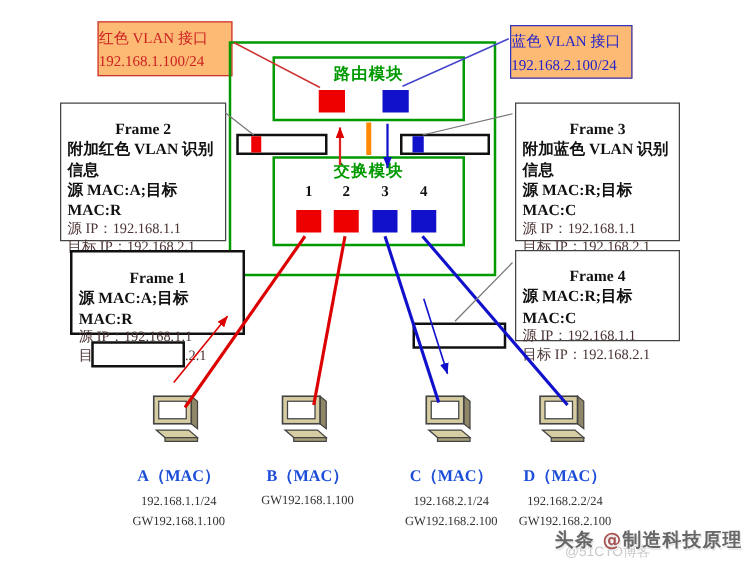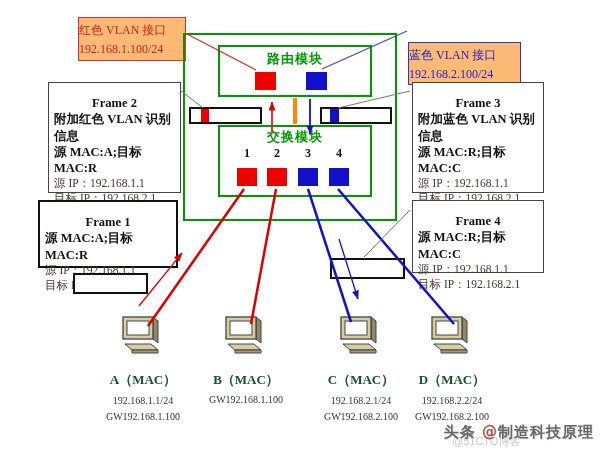--- a/index.html
+++ b/index.html
@@ -16,29 +16,29 @@
   .port-num{position:absolute;width:20px;text-align:center;font-weight:bold;font-size:12px;color:#111;}
   
   .vlan-callout{background:#fdba74;text-align:left;font-size:12px;line-height:1.55;padding-top:3px;}
   .vlan-callout.red{border:1px solid #cc3333;color:#cc2222;}
   .vlan-callout.blue{border:1px solid #3333bb;color:#2222cc;}
   
   .frame-box{background:#fff;border:1px solid #444;padding:12px 5px;font-size:12px;color:#111;line-height:1.3;}
   .frame-box .ttl{text-align:center;font-weight:bold;font-size:12.5px;}
   .frame-box .b{font-weight:bold;font-size:12.5px;}
   .frame-box .ip{color:#4a3333;font-size:11.5px;}
-  .thick-border{border:2px solid #111;}
+  .thick-border{border:2px solid #111;margin-left:18px;}
   
   .tag-rect{background:#fff;border:2px solid #111;}
   .tag-seg{position:absolute;top:0;height:100%;}
   .tag-seg.red{background:#ee0000;}
   .tag-seg.blue{background:#1111cc;}
   
   .pc{position:absolute;width:124px;text-align:center;}
-  .pc .pc-name{font-weight:bold;font-size:13px;color:#14532d;margin-top:9px;}
+  .pc .pc-name{font-weight:bold;font-size:13px;color:#1d4ed8;margin-top:9px;}
   .pc .pc-ip{font-size:10px;color:#333;margin-top:6px;}
   .pc .pc-gw{font-size:10px;color:#333;margin-top:5px;}
   
   #wires{position:absolute;left:0;top:0;width:600px;height:450px;pointer-events:none;z-index:10;}
   
   .wm-sub{position:absolute;left:452px;top:434px;color:#c9c9c9;font-size:11px;
           font-family:"Liberation Sans",sans-serif;z-index:3;}
   .wm-main{position:absolute;right:6px;top:423px;font-size:15px;font-weight:bold;color:#666;
            text-shadow:1px 1px 0 #e8e8e8;font-family:"DejaVu Sans","Liberation Sans",sans-serif;
            z-index:4;letter-spacing:1px;}
@@ -47,21 +47,21 @@
 </head>
 <body>
 
 <div id="stage">
 
   <div class="abs vlan-callout red" style="left:78px;top:17px;width:108px;height:44px;">
     <div>红色 VLAN 接口</div>
     <div>192.168.1.100/24</div>
   </div>
 
-  <div class="abs vlan-callout blue" style="left:408px;top:20px;width:113px;height:43px;margin-top:22px;">
+  <div class="abs vlan-callout blue" style="left:408px;top:20px;width:98px;height:43px;">
     <div>蓝色 VLAN 接口</div>
     <div>192.168.2.100/24</div>
   </div>
 
   <div class="abs green-box" style="left:183px;top:33px;width:214px;height:188px;"></div>
 
   <div class="abs green-box" style="left:218px;top:45px;width:154px;height:52px;">
     <div class="module-label" style="position:absolute;top:3px;left:0;width:100%;">路由模块</div>
     <div class="abs" style="left:35px;top:25px;width:21px;height:18px;background:#ee0000;"></div>
     <div class="abs" style="left:86px;top:25px;width:21px;height:18px;background:#1111cc;"></div>

